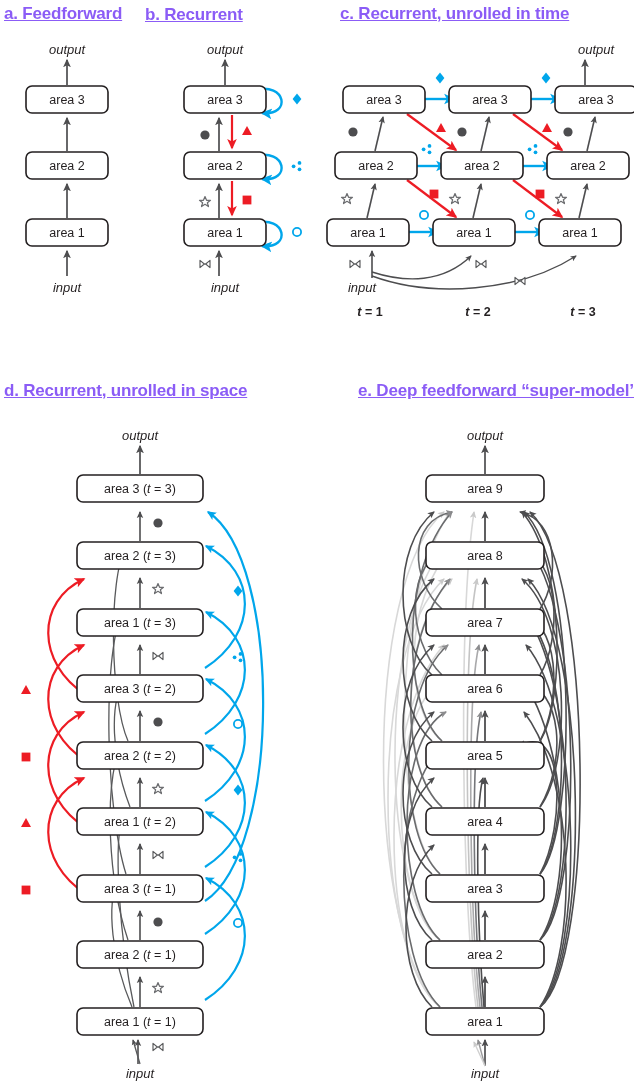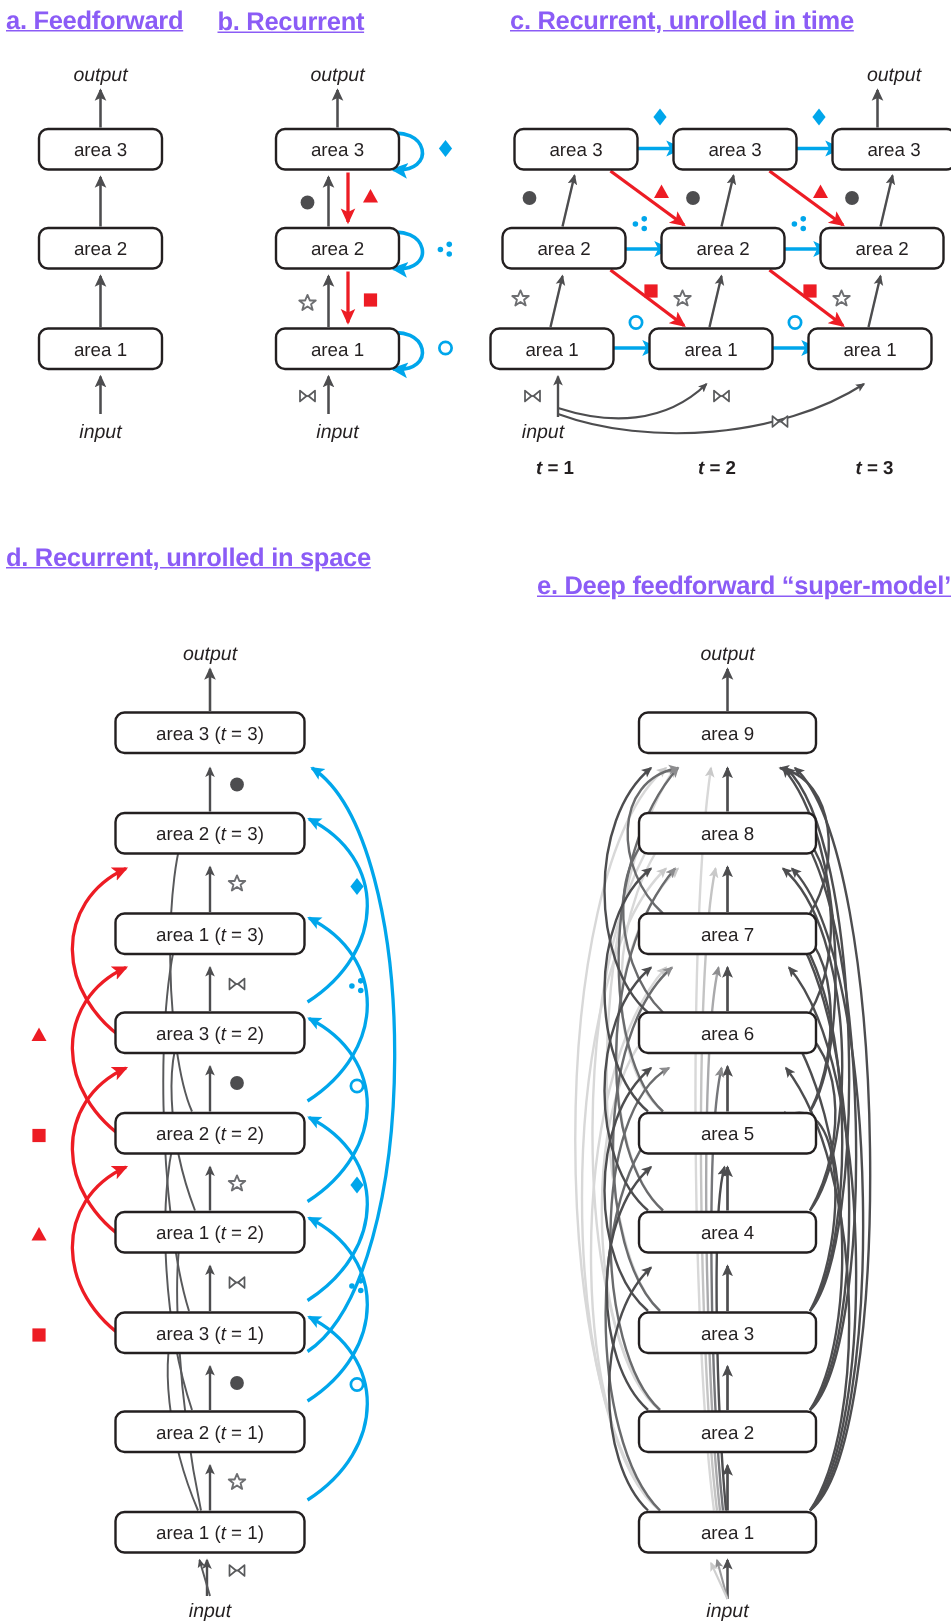--- a/index.html
+++ b/index.html
@@ -14,21 +14,21 @@
   .tlabel{font-family:"Liberation Sans","DejaVu Sans",sans-serif;font-size:12.5px;
           font-weight:bold;fill:#231f20;}
   .nodebox{fill:#ffffff;stroke:#231f20;stroke-width:1.6;}
 </style>
 </head>
 <body>
 
 <div class="panel-title" style="left:4px;top:4px;">a. Feedforward</div>
 <div class="panel-title" style="left:145px;top:5px;">b. Recurrent</div>
 <div class="panel-title" style="left:340px;top:4px;text-align:right;">c. Recurrent, unrolled in time</div>
-<div class="panel-title" style="left:4px;top:362px;">d. Recurrent, unrolled in space</div>
+<div class="panel-title" style="left:4px;top:381px;">d. Recurrent, unrolled in space</div>
 <div class="panel-title" style="left:358px;top:381px;text-align:right;">e. Deep feedforward “super-model”</div>
 
 <svg width="634" height="1082" viewBox="0 0 634 1082">
   <defs>
     <marker id="ahDark" viewBox="0 0 10 10" refX="8.2" refY="5" markerWidth="5.2" markerHeight="5.2" orient="auto-start-reverse">
       <path d="M0,0.6 L9.6,5 L0,9.4 L2.2,5 Z" fill="#4D4D4F"></path>
     </marker>
     <marker id="ahDark2" viewBox="0 0 10 10" refX="8.2" refY="5" markerWidth="4.6" markerHeight="4.6" orient="auto-start-reverse">
       <path d="M0,0.6 L9.6,5 L0,9.4 L2.2,5 Z" fill="#4D4D4F"></path>
     </marker>

